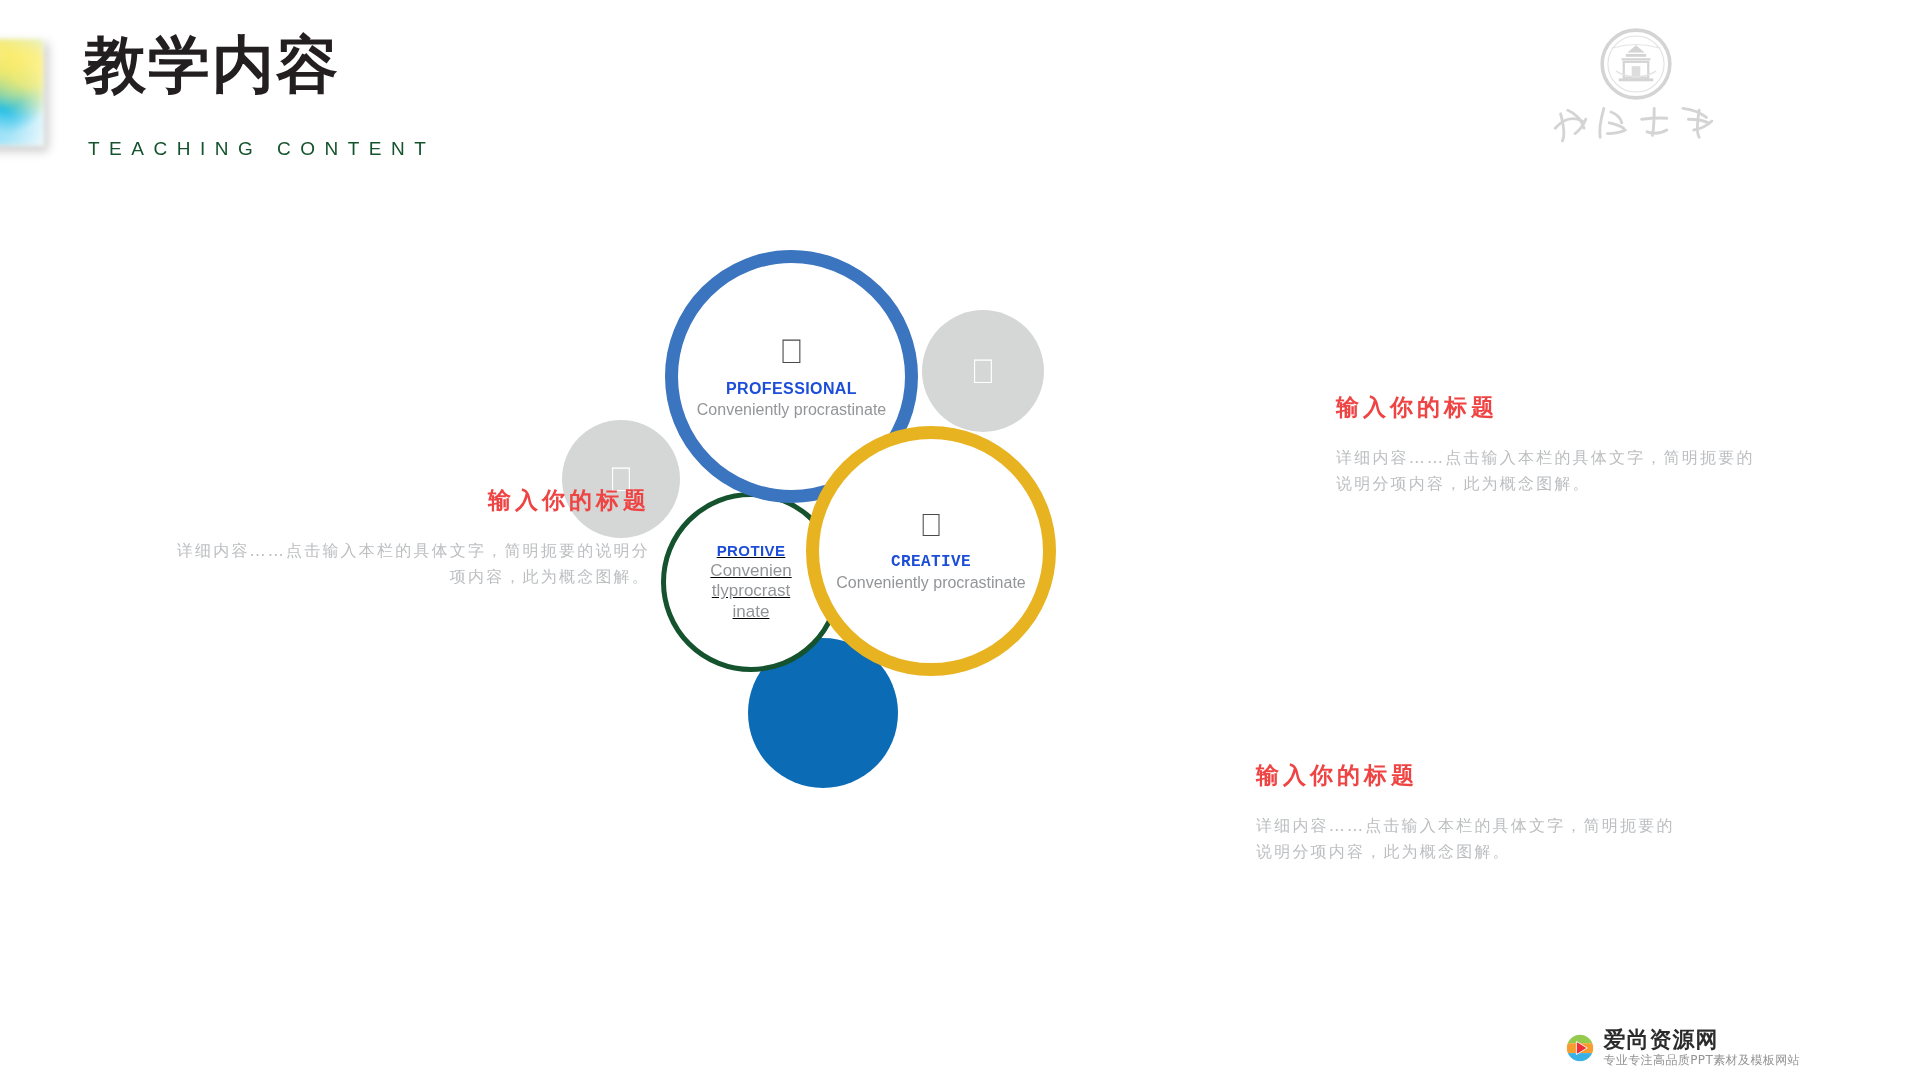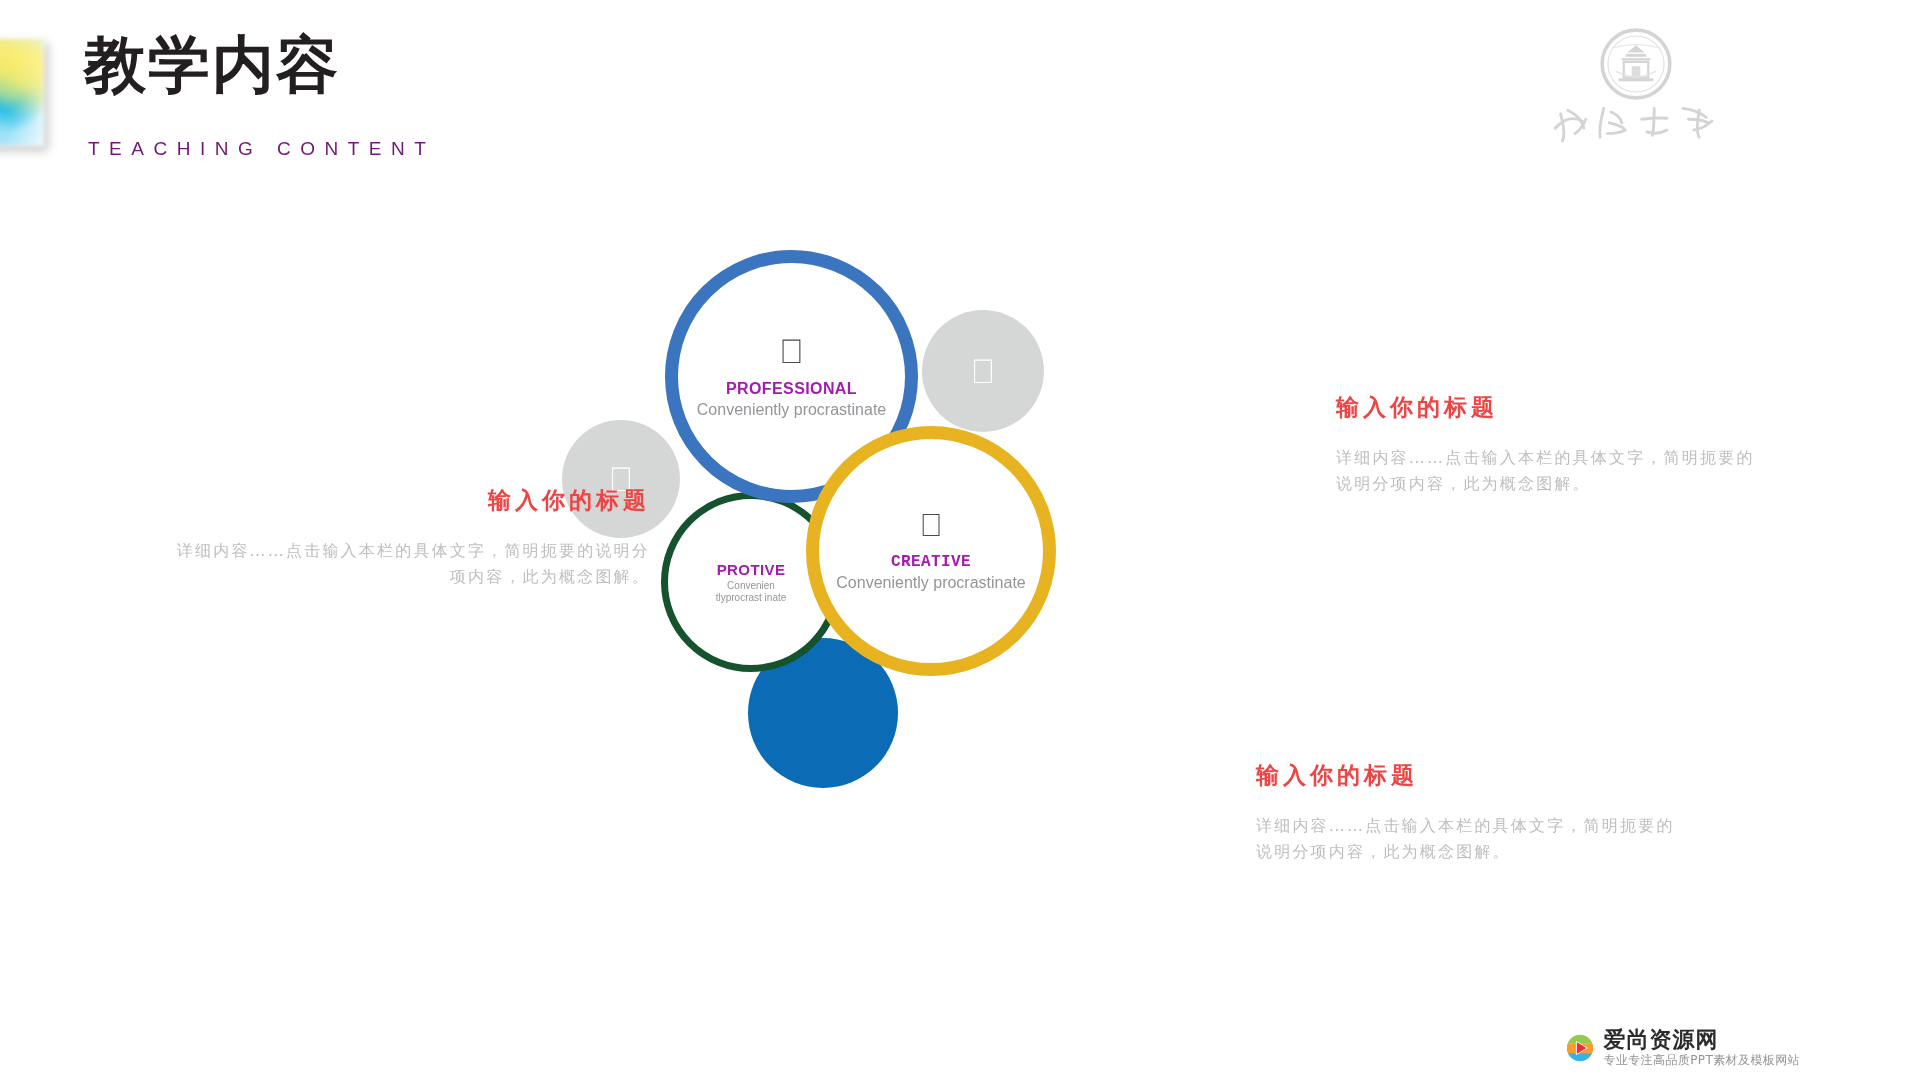--- a/index.html
+++ b/index.html
@@ -30,21 +30,21 @@
     border:1px solid rgba(255,255,255,0.9);
   }
   .title-zh {
     position:absolute; left:84px; top:32px;
     font-size:62px; font-weight:bold; color:#231f20;
     letter-spacing:2px; line-height:1.05; white-space:nowrap;
     font-family:"DejaVu Sans","Liberation Sans",sans-serif;
   }
   .title-en {
     position:absolute; left:88px; top:138px;
-    font-size:19px; color:#701a75; letter-spacing:9.5px;
+    font-size:19px; color:#14532d; letter-spacing:9.5px;
     white-space:nowrap; font-weight:400;
   }
 
   
   .logo-wrap { position:absolute; right:92px; top:28px; width:180px; height:122px; opacity:0.42; }
   .logo-seal { position:absolute; left:52px; top:0; width:72px; height:72px; }
   .logo-name { position:absolute; left:0; top:64px; width:180px; height:58px; }
 
   
   .diagram { position:absolute; left:640px; top:270px; width:620px; height:560px; }
@@ -56,39 +56,40 @@
     justify-content:center; color:#ffffff;
   }
   .gray-circle .glyph { font-size:40px; line-height:1; color:#fff; }
 
   .solid-blue { background:#0b6cb5; }
 
   .ring { background:#ffffff; display:flex; flex-direction:column;
           align-items:center; justify-content:center; text-align:center; }
 
   .ring .glyph { color:#4a4a4a; line-height:1; }
-  .ring .rtitle { font-weight:bold; color:#a21caf; letter-spacing:0.4px; }
+  .ring .rtitle { font-weight:bold; color:#1d4ed8; letter-spacing:0.4px; }
   .ring .rdesc  { color:#939598; }
 
   
   #ring-professional {
     left:25px; top:-20px; width:253px; height:253px;
     border:13px solid #3b74bf;
   }
   #ring-professional .glyph { font-size:34px; margin-bottom:12px; }
   #ring-professional .rtitle { font-size:16px; margin-bottom:3px; }
   #ring-professional .rdesc  { font-size:16px; line-height:1.18; }
 
   
   #ring-protive {
     left:21px; top:222px; width:180px; height:180px;
-    border:7px solid #14532d;
+    border:5px solid #14532d;
+    text-decoration:underline;
   }
   #ring-protive .rtitle { font-size:15px; margin-bottom:2px; }
-  #ring-protive .rdesc  { font-size:10px; line-height:1.2; width:88px; }
+  #ring-protive .rdesc  { font-size:17px; line-height:1.2; width:88px; }
 
   
   #ring-creative {
     left:166px; top:156px; width:250px; height:250px;
     border:13px solid #e8b320;
   }
   #ring-creative .glyph { font-size:32px; margin-bottom:12px; }
   #ring-creative .rtitle { font-size:16px; margin-bottom:3px;font-family:Liberation Mono, monospace; }
   #ring-creative .rdesc  { font-size:16px; line-height:1.18; }
 

